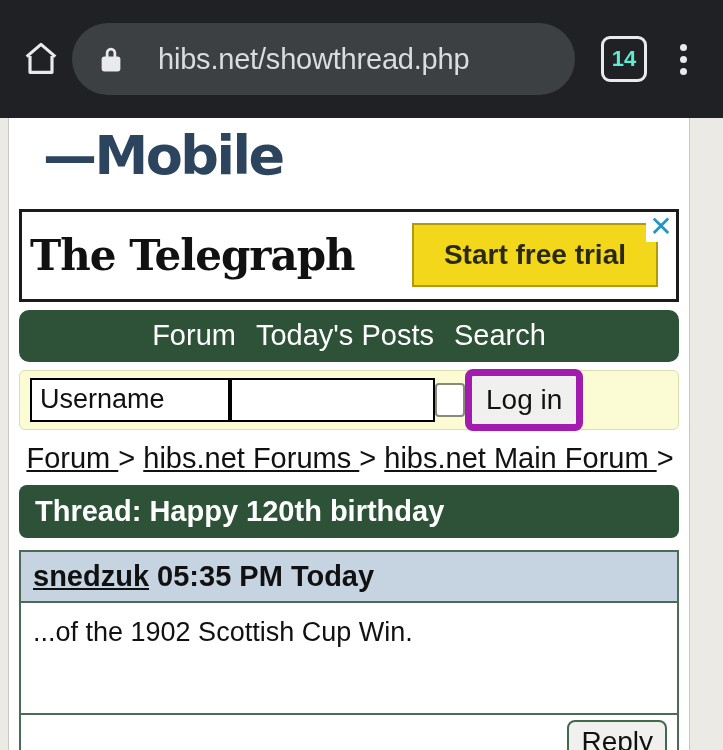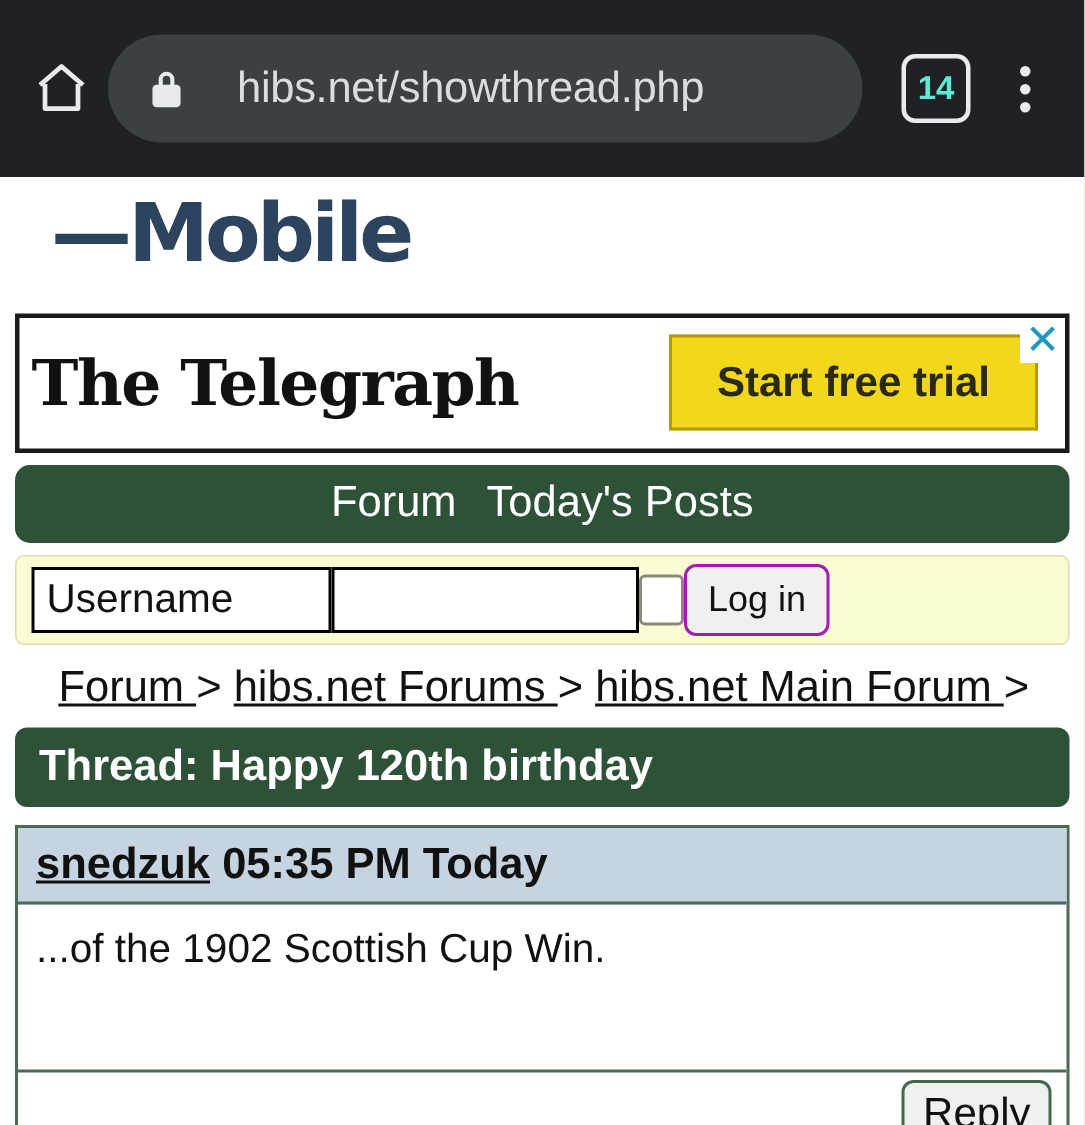--- a/index.html
+++ b/index.html
@@ -89,23 +89,22 @@
     height: 7px;
     border-radius: 50%;
     background: #e8eaed;
     display: block;
   }
 
   
   .viewport {
     position: relative;
     height: 632px;
-    background: #f97316;
-    display: flex;
-    flex-direction: column;
+    background: #7dd3fc;
+    display: flex;
   }
   .edge-gutter {
     width: 8px;
     background: #eceae4;
     flex: 0 0 auto;
   }
   .edge-gutter.left { border-right: 1px solid #c9c7c1; }
   .edge-gutter.right { border-left: 1px solid #c9c7c1; width: 33px; }
   .page {
     flex: 1 1 auto;
@@ -220,23 +219,23 @@
     width: 30px;
     height: 34px;
     border: 2px solid #8a8a7a;
     border-radius: 4px;
     background: #ffffff;
     box-sizing: border-box;
     flex: 0 0 auto;
   }
   .login-btn {
     background: #f0f0ef;
-    border: 2px solid #a21caf;
+    border: 7px solid #a21caf;
     border-radius: 8px;
-    font-size: 24px;
+    font-size: 28px;
     padding: 8px 14px;
     color: #111111;
     font-family: "Liberation Sans", sans-serif;
     cursor: pointer;
   }
 
   
   .breadcrumb {
     padding: 12px 10px 6px 12px;
     font-size: 29px;
@@ -353,20 +352,21 @@
 
     <div class="ad-banner">
       <div class="ad-brand">The Telegraph</div>
       <div class="ad-cta">Start free trial</div>
       <div class="ad-close">✕</div>
     </div>
 
     <div class="nav-bar">
       <span class="nav-item">Forum</span>
       <span class="nav-item">Today's Posts</span>
+      <span class="nav-item">Search</span>
     </div>
 
     <div class="login-bar">
       <input class="txt-input user" type="text" value="Username" style="">
       <input class="txt-input pass" type="password" value="" style="">
       <div class="remember-box"></div>
       <button class="login-btn">Log in</button>
     </div>
 
     <div class="breadcrumb">

